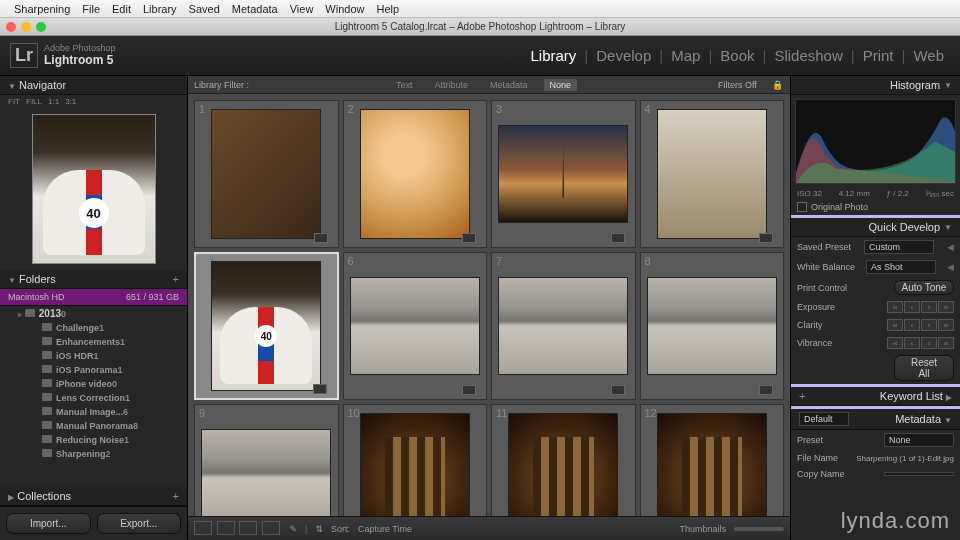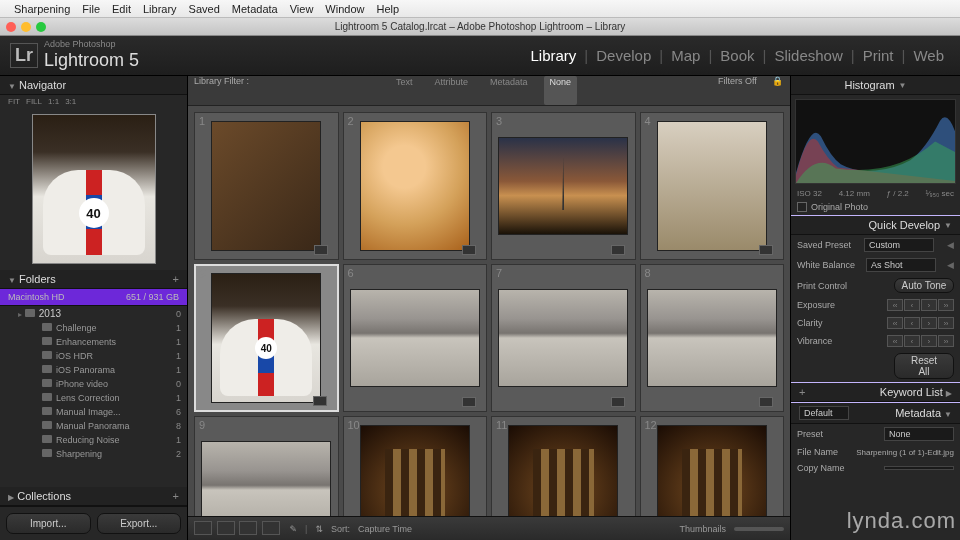--- a/index.html
+++ b/index.html
@@ -10,47 +10,47 @@
 .titlebar { height: 18px; background: linear-gradient(#dcdcdc,#c4c4c4); display: flex; align-items: center; font-size: 10px; color: #333; position: relative; border-bottom: 1px solid #888; }
 .traffic { display: flex; gap: 5px; margin-left: 6px; }
 .traffic span { width: 10px; height: 10px; border-radius: 50%; display: block; }
 .tl-red { background: #ff5f56; } .tl-yel { background: #ffbd2e; } .tl-grn { background: #27c93f; }
 .titlebar .title { position: absolute; left: 0; right: 0; text-align: center; pointer-events: none; }
 .app { height: 504px; background: #1a1a1a; display: flex; flex-direction: column; }
 .header { height: 40px; background: linear-gradient(#2a2a2a,#1e1e1e); display: flex; align-items: center; justify-content: space-between; padding: 0 10px; border-bottom: 1px solid #000; }
 .logo { display: flex; align-items: center; gap: 6px; color: #ccc; }
 .logo .lr { font-size: 18px; font-weight: bold; color: #bbb; border: 1px solid #555; padding: 1px 4px; }
 .logo .brand { font-size: 9px; line-height: 1.1; color: #888; }
-.logo .name { font-size: 18px; color: #ddd; font-weight: 400; }
+.logo .name { font-size: 12px; color: #ddd; font-weight: 700; }
 .modules { display: flex; gap: 2px; font-size: 15px; color: #888; align-items: center; }
 .modules .mod { padding: 0 6px; cursor: pointer; }
 .modules .mod.active { color: #fff; font-weight: 500; }
 .modules .sep { color: #555; }
 .body { flex: 1; display: flex; min-height: 0; }
 .panel { background: #272727; color: #ccc; display: flex; flex-direction: column; font-size: 10px; }
 .panel-left { width: 188px; border-right: 1px solid #000; }
 .panel-right { width: 170px; border-left: 1px solid #000; }
 .panel-header { display: flex; align-items: center; justify-content: space-between; padding: 3px 8px; background: #222; border-bottom: 1px solid #111; font-size: 11px; color: #ddd; }
 .panel-header .tri { font-size: 8px; color: #888; }
 .navigator-img { margin: 6px auto; width: 124px; height: 150px; background: linear-gradient(180deg,#2a1f14 0%,#3a2f25 25%,#e8e6e0 55%,#d8d5cf 100%); border: 1px solid #888; position: relative; }
 .car-body { position: absolute; left: 10px; top: 55px; right: 10px; bottom: 8px; background: #efede8; border-radius: 35px 35px 8px 8px; }
 .car-stripe { position: absolute; left: 50%; top: 0; width: 16px; margin-left: -8px; height: 100%; background: linear-gradient(#c22 0%,#c22 30%,#1848a8 30%,#1848a8 70%,#c22 70%); }
 .car-num { position: absolute; left: 50%; top: 28px; transform: translateX(-50%); width: 30px; height: 30px; border-radius: 50%; background: #fff; color: #111; font-size: 13px; font-weight: bold; display: flex; align-items: center; justify-content: center; }
 .nav-zoom { display: flex; gap: 6px; font-size: 8px; color: #888; padding: 2px 8px; }
 .folders { flex: 1; overflow: hidden; }
-.volume { display: flex; justify-content: space-between; padding: 3px 8px; background: #6d28d9; font-size: 9px; color: #bbb; border-bottom: 1px solid #111; }
-.folder-row { display: flex; align-items: center; padding: 2px 6px 2px 18px; font-size: 10px; color: #ccc; justify-content: space-between; cursor: default; }
+.volume { display: flex; justify-content: space-between; padding: 3px 8px; background: #701a75; font-size: 9px; color: #bbb; border-bottom: 1px solid #111; }
+.folder-row { display: flex; align-items: center; padding: 2px 6px 2px 18px; font-size: 10px; color: #ccc; cursor: default; font-weight: bold; }
 .folder-row.sub2 { padding-left: 42px; color: #999; font-size: 9px; }
 .folder-row .cnt { color: #888; font-size: 9px; }
 .folder-row.active { background: #3a3a3a; color: #fff; }
 .folder-icon { width: 10px; height: 8px; background: #666; margin-right: 4px; border-radius: 1px; display: inline-block; }
 .bottom-buttons { display: flex; gap: 6px; padding: 6px; border-top: 1px solid #111; }
 .btn { flex: 1; background: linear-gradient(#3a3a3a,#2a2a2a); border: 1px solid #111; color: #ccc; font-size: 10px; padding: 4px 0; text-align: center; border-radius: 7px; cursor: pointer; }
 .center { flex: 1; background: #4a4a4a; display: flex; flex-direction: column; min-width: 0; }
-.filter-bar { height: 30px; background: #3a3a3a; display: flex; font-size: 9px; color: #aaa; padding: 0 6px; border-bottom: 1px solid #222; gap: 10px; }
+.filter-bar { height: 18px; background: #3a3a3a; display: flex; align-items: center; font-size: 9px; color: #aaa; padding: 0 6px; border-bottom: 1px solid #222; gap: 10px; }
 .filter-bar .tab { padding: 1px 6px; color: #888; cursor: pointer; }
 .filter-bar .tab.active { background: #555; color: #ddd; border-radius: 2px; }
 .filter-bar .spacer { flex: 1; }
 .grid { flex: 1; padding: 6px; display: grid; grid-template-columns: repeat(4, 1fr); grid-auto-rows: 148px; gap: 4px; overflow: hidden; }
 .cell { background: #5a5a5a; border: 1px solid #333; position: relative; display: flex; align-items: center; justify-content: center; }
 .cell.selected { background: #888; border: 2px solid #ddd; }
 .thumb { width: 110px; height: 130px; border: 1px solid #222; position: relative; }
 .thumb.landscape { width: 130px; height: 98px; }
 .th-people { background: linear-gradient(135deg,#6b4a2a,#3a2818); }
 .th-selfie { background: radial-gradient(circle at 40% 35%,#f4c890 20%,#d4a15a 55%,#a8601a 100%); }
@@ -61,26 +61,26 @@
 .th-silvercar { background: linear-gradient(180deg,#b8b4ac 0%,#989490 30%,#787470 45%,#c8c4bc 50%,#a8a49c 100%); }
 .th-window { background: radial-gradient(circle at 50% 50%,#5a3818 30%,#1a0c04 100%); position: relative; }
 .th-window::before { content:""; position:absolute; inset:18% 22%; background: repeating-linear-gradient(90deg,#3a2410 0 8px,#8a6838 8px 16px); }
 .cell .idx { position: absolute; top: 2px; left: 4px; font-size: 11px; color: #888; }
 .cell .badge { position: absolute; bottom: 4px; right: 10px; width: 14px; height: 10px; background: #333; border: 1px solid #666; }
 .toolbar { height: 24px; background: linear-gradient(#3a3a3a,#2a2a2a); border-top: 1px solid #111; display: flex; align-items: center; font-size: 9px; color: #999; padding: 0 6px; gap: 8px; }
 .toolbar .view-btns span { display: inline-block; width: 18px; height: 14px; border: 1px solid #555; margin-right: 2px; background: #333; cursor: pointer; }
 .histogram { height: 85px; margin: 4px; background: #111; border: 1px solid #333; position: relative; overflow: hidden; }
 .histogram svg { width: 100%; height: 100%; }
 .histo-info { display: flex; justify-content: space-between; font-size: 8px; color: #888; padding: 1px 6px; }
-.right-section { border-top: 1px solid #c4b5fd; }
+.right-section { border-top: 3px solid #c4b5fd; }
 .right-row { display: flex; align-items: center; justify-content: space-between; padding: 3px 6px; font-size: 9px; color: #aaa; }
 .sel { background: #1a1a1a; border: 1px solid #444; color: #ccc; font-size: 9px; padding: 1px 4px; width: 70px; }
 .stepper { display: flex; gap: 1px; }
 .stepper span { width: 16px; height: 12px; background: #333; border: 1px solid #555; font-size: 7px; display: flex; align-items: center; justify-content: center; color: #888; cursor: pointer; }
-.watermark { position: absolute; bottom: 6px; right: 4px; font-size: 22px; color: rgba(255,255,255,0.6); font-weight: 300; letter-spacing: 1px; pointer-events: none; }
+.watermark { position: absolute; bottom: 6px; right: 10px; font-size: 22px; color: rgba(255,255,255,0.6); font-weight: 300; letter-spacing: 1px; pointer-events: none; }
 .chk { width: 10px; height: 10px; border: 1px solid #666; background: #222; display: inline-block; margin-right: 4px; vertical-align: middle; }
 </style>
 </head>
 <body>
 
 <div class="menubar">
   <span class="apple"></span>
   <span class="item">Sharpening</span>
   <span class="item">File</span>
   <span class="item">Edit</span>
@@ -302,21 +302,21 @@
         <span>⇅</span>
         <span>Sort:</span>
         <span>Capture Time</span>
         <span class="spacer" style="flex:1"></span>
         <span>Thumbnails</span>
         <span style="width:50px;height:4px;background:#555;display:inline-block;border-radius:2px"></span>
       </div>
     </div>
 
     <div class="panel panel-right">
-      <div class="panel-header" style="justify-content:center">
+      <div class="panel-header" style="justify-content:flex-end">
         <span>Histogram</span>
         <span class="tri" style="margin-left:4px">▼</span>
       </div>
       <div class="histogram">
         <svg viewBox="0 0 160 80" preserveAspectRatio="none">
           <path d="M0,80 L0,70 Q15,20 25,35 Q35,55 45,62 Q60,70 80,68 Q100,66 115,58 Q130,48 145,20 Q152,10 160,30 L160,80 Z" fill="#3a6aa8" opacity="0.7"></path>
           <path d="M0,80 L0,72 Q12,28 22,40 Q32,58 42,65 L160,78 L160,80 Z" fill="#a83a3a" opacity="0.6"></path>
           <path d="M0,80 Q20,50 40,66 Q100,74 140,40 L160,50 L160,80 Z" fill="#3aa858" opacity="0.5"></path>
         </svg>
       </div>

